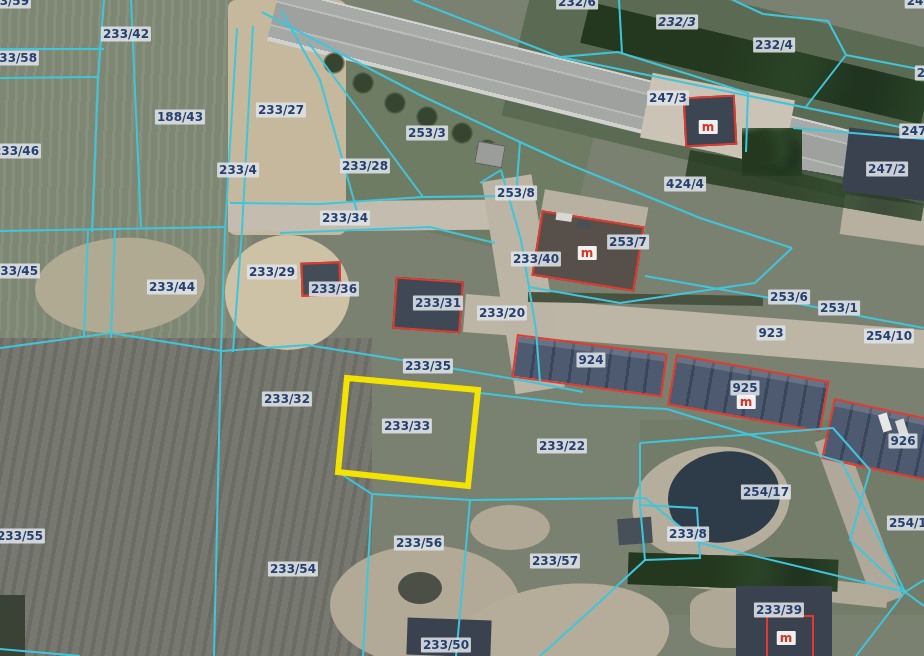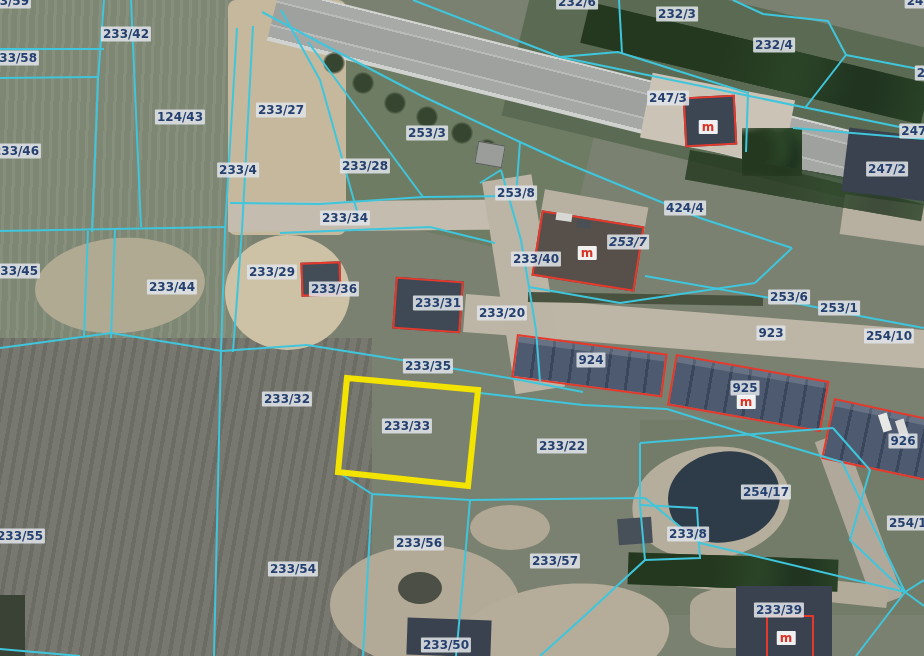--- a/index.html
+++ b/index.html
@@ -156,38 +156,38 @@
   </svg>
 
   <svg class="hlsvg" width="924" height="656" viewBox="0 0 924 656">
     <polygon points="347,378 478,390 468,486 338,472"></polygon>
   </svg>
 
   <div class="layer labels">
       <div class="plabel" style="left: 6px; top: 1px;">233/59</div>
       <div class="plabel" style="left: 126px; top: 34px;">233/42</div>
       <div class="plabel" style="left: 14px; top: 58px;">233/58</div>
-      <div class="plabel" style="left: 180px; top: 117px;">124/43</div>
+      <div class="plabel" style="left: 180px; top: 117px;">188/43</div>
       <div class="plabel" style="left: 281px; top: 110px;">233/27</div>
       <div class="plabel" style="left: 16px; top: 151px;">233/46</div>
       <div class="plabel" style="left: 238px; top: 170px;">233/4</div>
       <div class="plabel" style="left: 427px; top: 133px;">253/3</div>
       <div class="plabel" style="left: 365px; top: 166px;">233/28</div>
       <div class="plabel" style="left: 345px; top: 218px;">233/34</div>
       <div class="plabel" style="left: 516px; top: 193px;">253/8</div>
-      <div class="plabel" style="left: 685px; top: 208px; text-align: right;">424/4</div>
+      <div class="plabel" style="left: 685px; top: 184px; text-align: right;">424/4</div>
       <div class="plabel" style="left: 577px; top: 2px;">232/6</div>
-      <div class="plabel" style="left: 677px; top: 14px;">232/3</div>
+      <div class="plabel" style="left: 677px; top: 22px; font-style: italic;">232/3</div>
       <div class="plabel" style="left: 774px; top: 45px;">232/4</div>
       <div class="plabel" style="left: 668px; top: 98px;">247/3</div>
       <div class="plabel" style="left: 915px; top: 1px;">24</div>
       <div class="plabel" style="left: 921px; top: 73px;">2</div>
       <div class="plabel" style="left: 916px; top: 131px;">247/</div>
       <div class="plabel" style="left: 887px; top: 169px;">247/2</div>
-      <div class="plabel" style="left: 628px; top: 242px; font-style: italic;">253/7</div>
+      <div class="plabel" style="left: 628px; top: 242px;">253/7</div>
       <div class="plabel" style="left: 536px; top: 259px;">233/40</div>
       <div class="plabel" style="left: 272px; top: 272px;">233/29</div>
       <div class="plabel" style="left: 334px; top: 289px;">233/36</div>
       <div class="plabel" style="left: 438px; top: 303px;">233/31</div>
       <div class="plabel" style="left: 502px; top: 313px;">233/20</div>
       <div class="plabel" style="left: 789px; top: 297px;">253/6</div>
       <div class="plabel" style="left: 839px; top: 308px;">253/1</div>
       <div class="plabel" style="left: 771px; top: 333px;">923</div>
       <div class="plabel" style="left: 889px; top: 336px;">254/10</div>
       <div class="plabel" style="left: 15px; top: 271px;">233/45</div>

